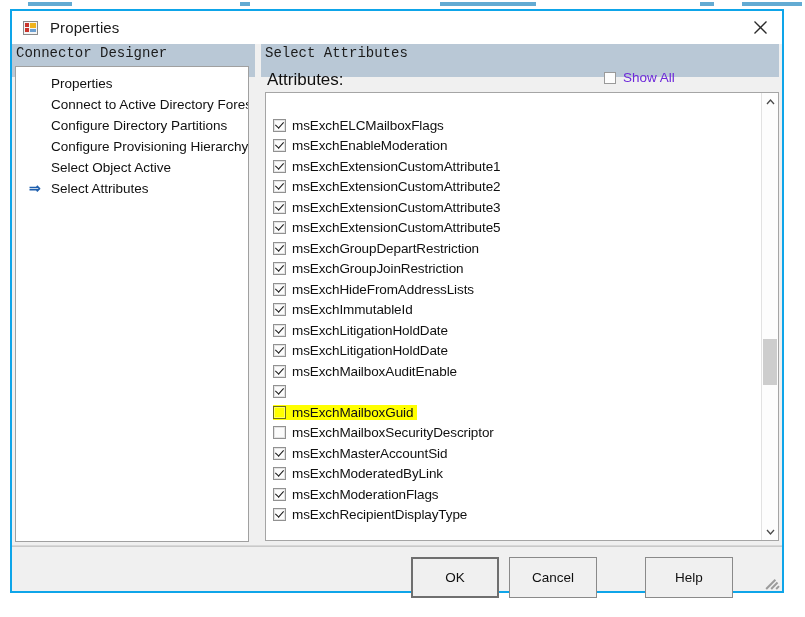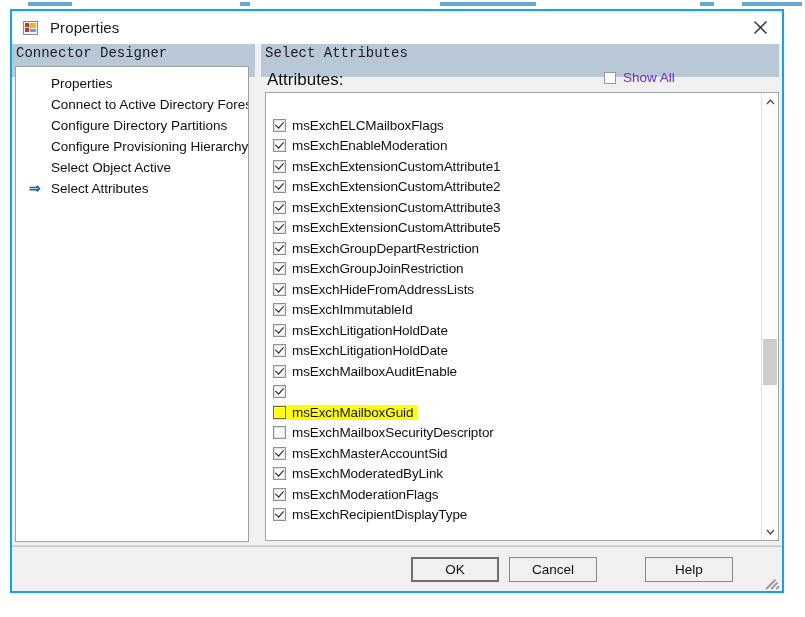--- a/index.html
+++ b/index.html
@@ -297,21 +297,21 @@
     bottom: 0;
     height: 45px;
     background: #f0f0f0;
     border-top: 1px solid #c9c9c9;
     box-sizing: border-box;
   }
   .btn {
     position: absolute;
     top: 10px;
     width: 88px;
-    height: 25px;
+    height: 41px;
     background: #f0f0f0;
     border: 1px solid #8a8a8a;
     box-sizing: border-box;
     font-family: "Liberation Sans", sans-serif;
     font-size: 13.5px;
     color: #101010;
     cursor: pointer;
     padding: 0;
     line-height: 23px;
     text-align: center;

